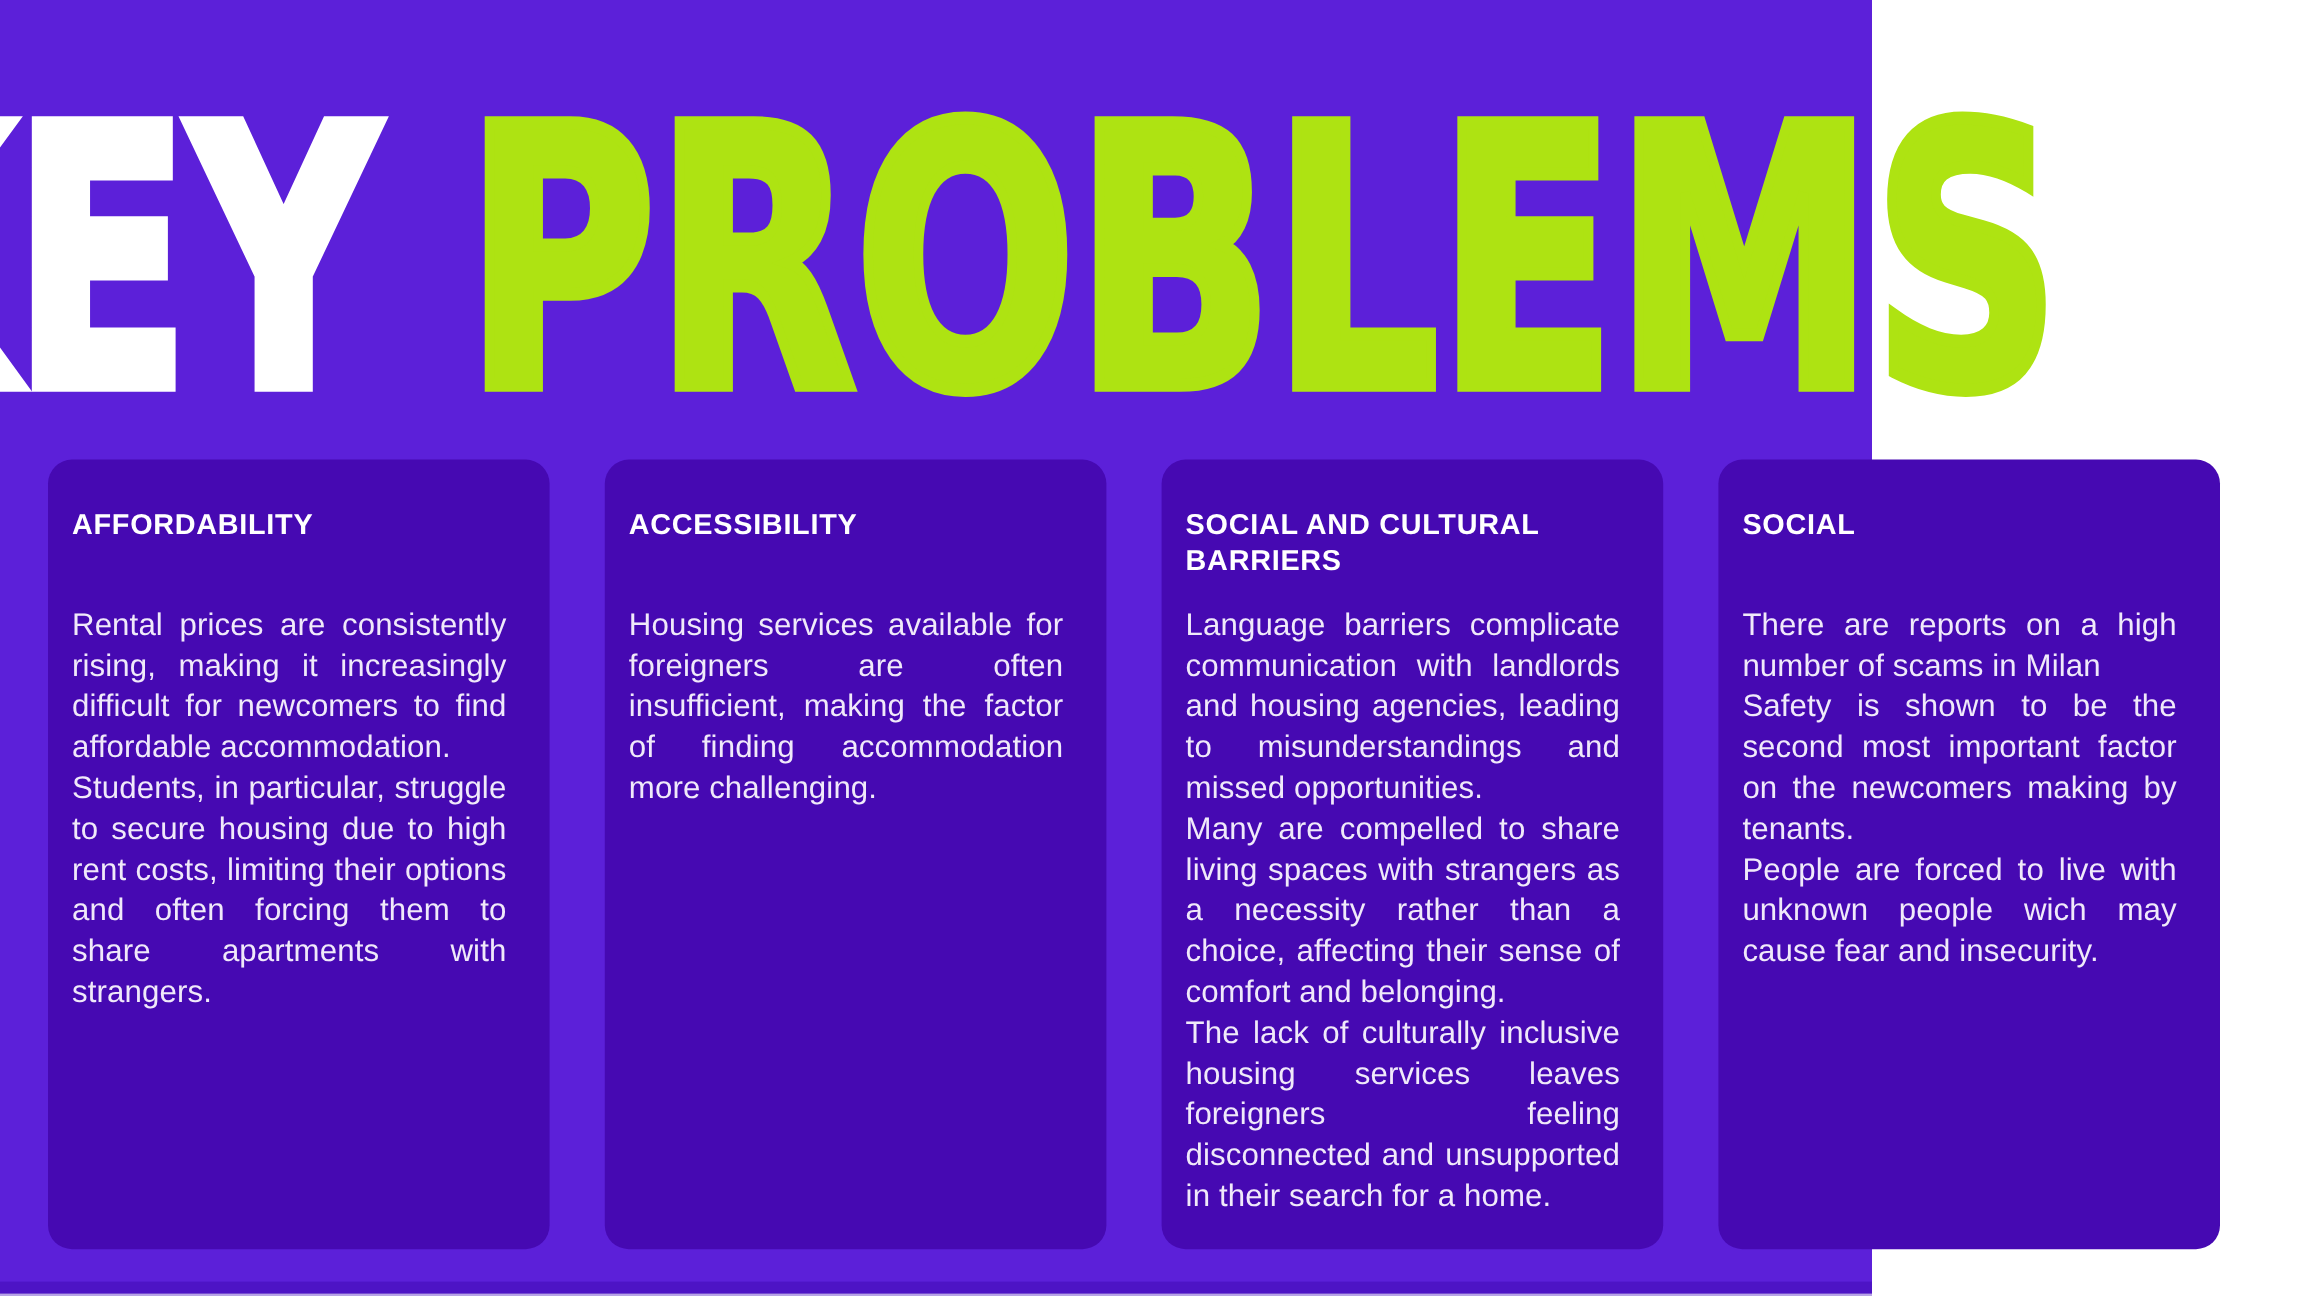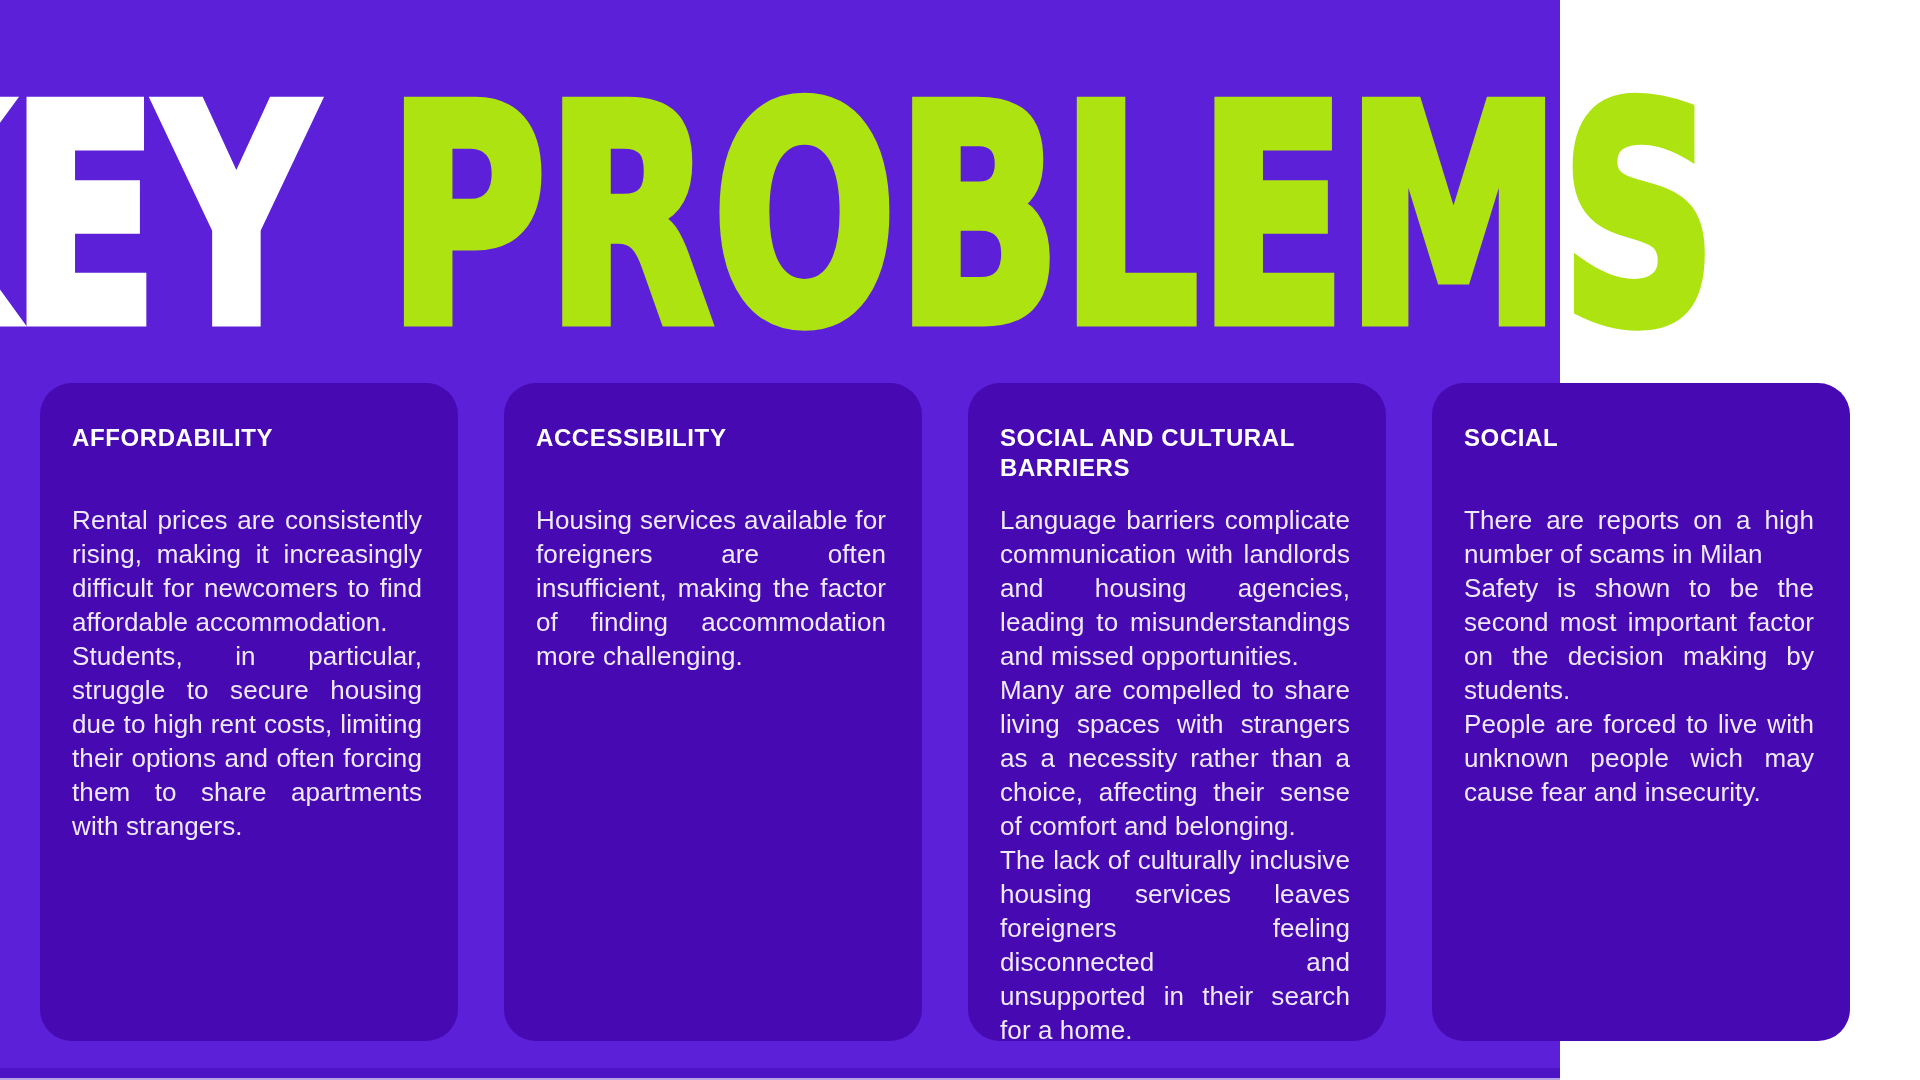--- a/index.html
+++ b/index.html
@@ -54,22 +54,22 @@
     left: 40px;
     top: 383px;
     display: flex;
     gap: 46px;
   }
   .card {
     width: 418px;
     height: 658px;
     box-sizing: border-box;
     background: var(--card, #4609B2);
-    border-radius: 32px;
-    padding: 40px 36px 0 32px;
+    border-radius: 20px;
+    padding: 40px 36px 0 20px;
   }
   .card-heading {
     margin: 0 0 20px 0;
     min-height: 60px;
     font-family: "Liberation Sans", sans-serif;
     font-weight: 700;
     font-size: 24px;
     line-height: 30px;
     letter-spacing: 0.6px;
     color: var(--heading_text, #FFFFFF);
@@ -129,21 +129,21 @@
         <p>Language barriers complicate communication with landlords and housing agencies, leading to misunderstandings and missed opportunities.</p>
         <p>Many are compelled to share living spaces with strangers as a necessity rather than a choice, affecting their sense of comfort and belonging.</p>
         <p>The lack of culturally inclusive housing services leaves foreigners feeling disconnected and unsupported in their search for a home.</p>
       </div>
     </section>
 
     <section class="card">
       <h2 class="card-heading">SOCIAL</h2>
       <div class="card-body">
         <p>There are reports on a high number of scams in Milan</p>
-        <p>Safety is shown to be the second most important factor on the decision making by students.</p>
+        <p>Safety is shown to be the second most important factor on the newcomers making by tenants.</p>
         <p>People are forced to live with unknown people wich may cause fear and insecurity.</p>
       </div>
     </section>
 
   </div>
 
   <div class="bottom-bar"></div>
 
 </div>
 

